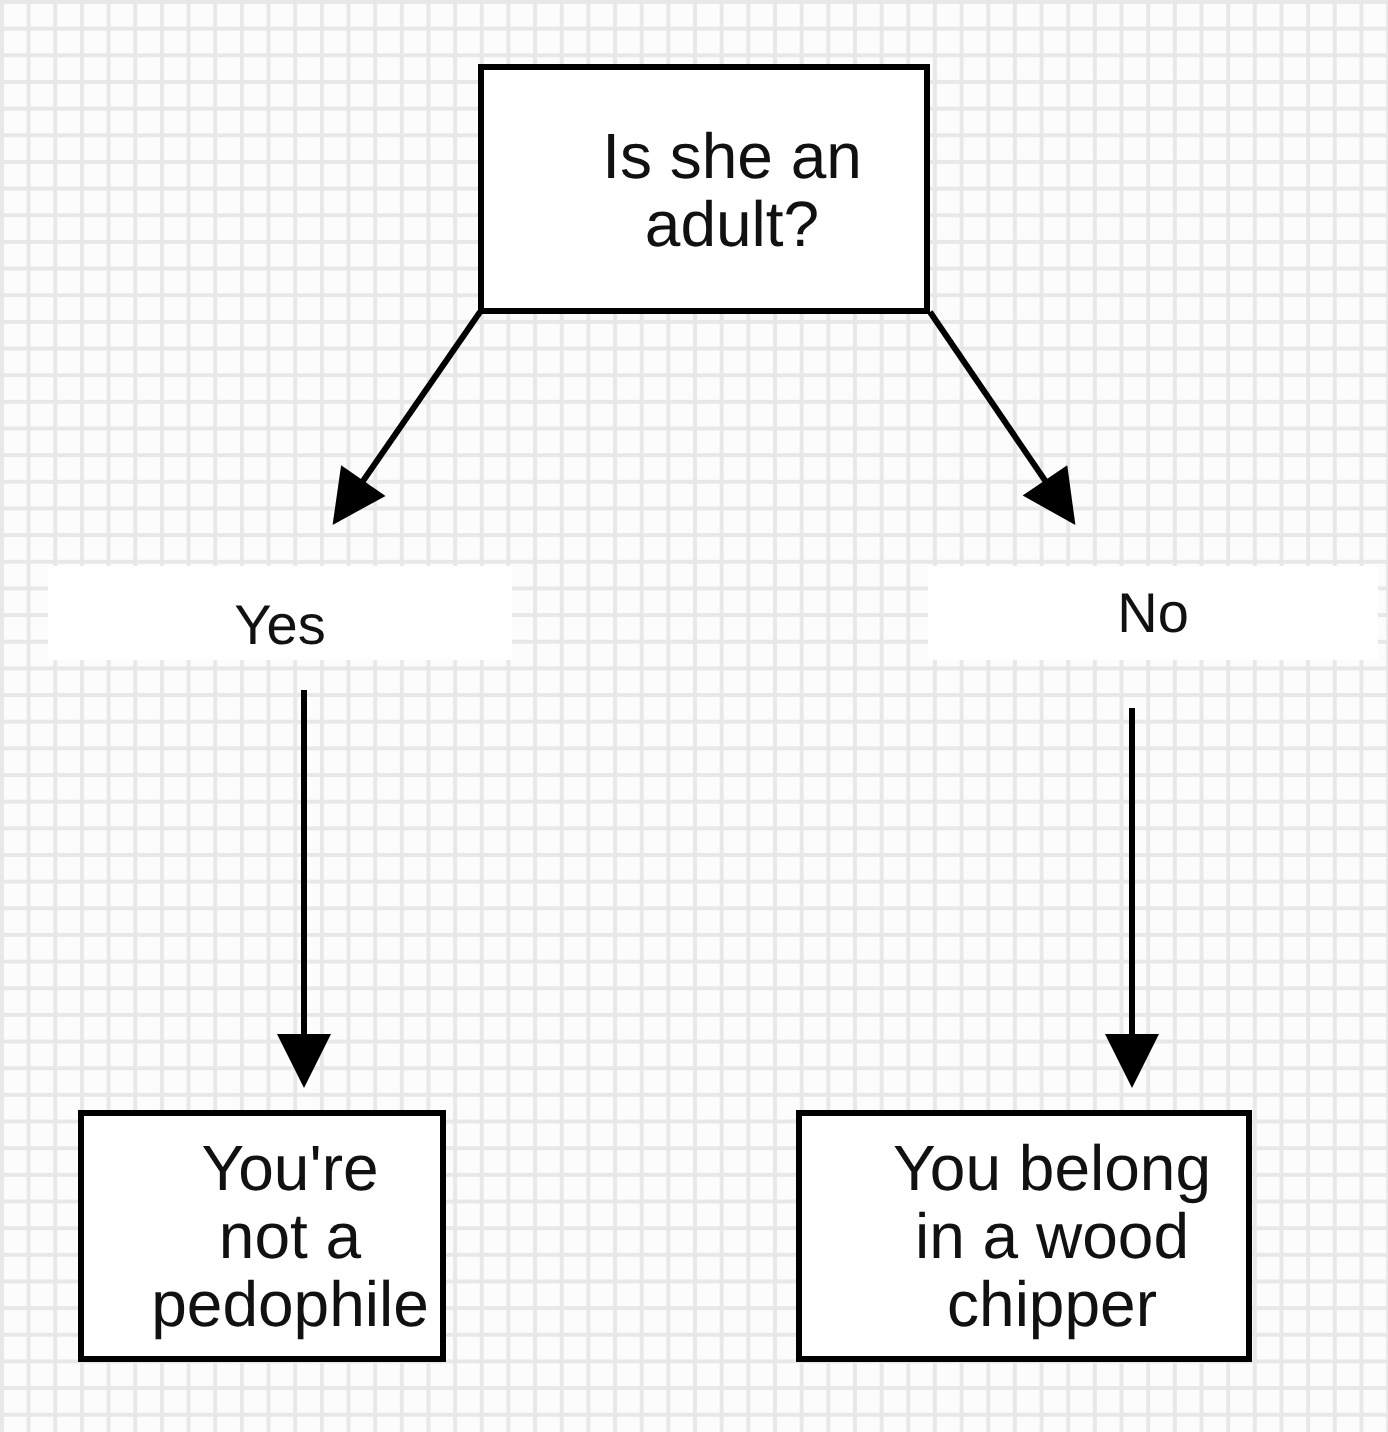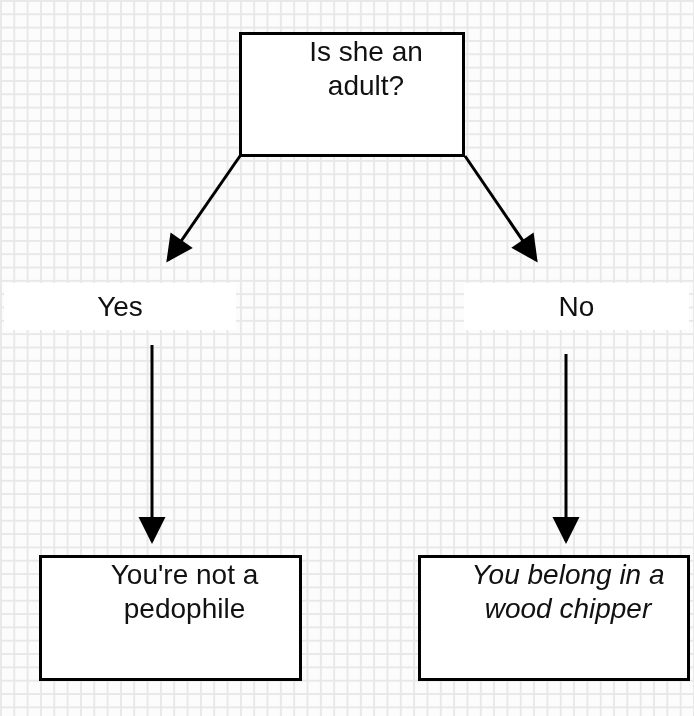--- a/index.html
+++ b/index.html
@@ -24,45 +24,46 @@
     left: 0;
     top: 0;
     pointer-events: none;
   }
   .node {
     position: absolute;
     box-sizing: border-box;
     border: 3px solid #000000;
     background: #ffffff;
     display: flex;
+    align-items: center;
     justify-content: center;
     text-align: center;
-    font-size: 28px;
+    font-size: 32px;
     line-height: 34px;
     padding-left: 28px;
   }
   .node .node-text {
     display: block;
     padding: 0 8px;
   }
   .branch-label {
     position: absolute;
     background: #ffffff;
     display: flex;
     align-items: center;
     justify-content: center;
     text-align: center;
     font-size: 28px;
     line-height: 34px;
   }
   .q-box      { left: 239px; top: 32px;  width: 226px; height: 125px; }
-  .yes-band   { left: 4px;   top: 283px; width: 232px; height: 47px;  }
+  .yes-band   { left: 24px;   top: 283px; width: 232px; height: 47px; align-items: flex-end;  }
   .no-band    { left: 464px; top: 283px; width: 225px; height: 47px;  }
-  .out-left   { left: 39px;  top: 555px; width: 263px; height: 126px; }
-  .out-right  { left: 418px; top: 555px; width: 272px; height: 126px; font-style: italic; }
+  .out-left   { left: 39px;  top: 555px; width: 184px; height: 126px; }
+  .out-right  { left: 398px; top: 555px; width: 228px; height: 126px; }
 </style>
 </head>
 <body>
 
 <div class="stage">
 
   <svg class="edges" width="694" height="716" viewBox="0 0 694 716">
     <defs>
       <marker id="ah" viewBox="0 0 10 10" refX="8.5" refY="5" markerWidth="10" markerHeight="10" orient="auto">
         <path d="M0.5,0.5 L9.5,5 L0.5,9.5 Z" fill="#000000"></path>

